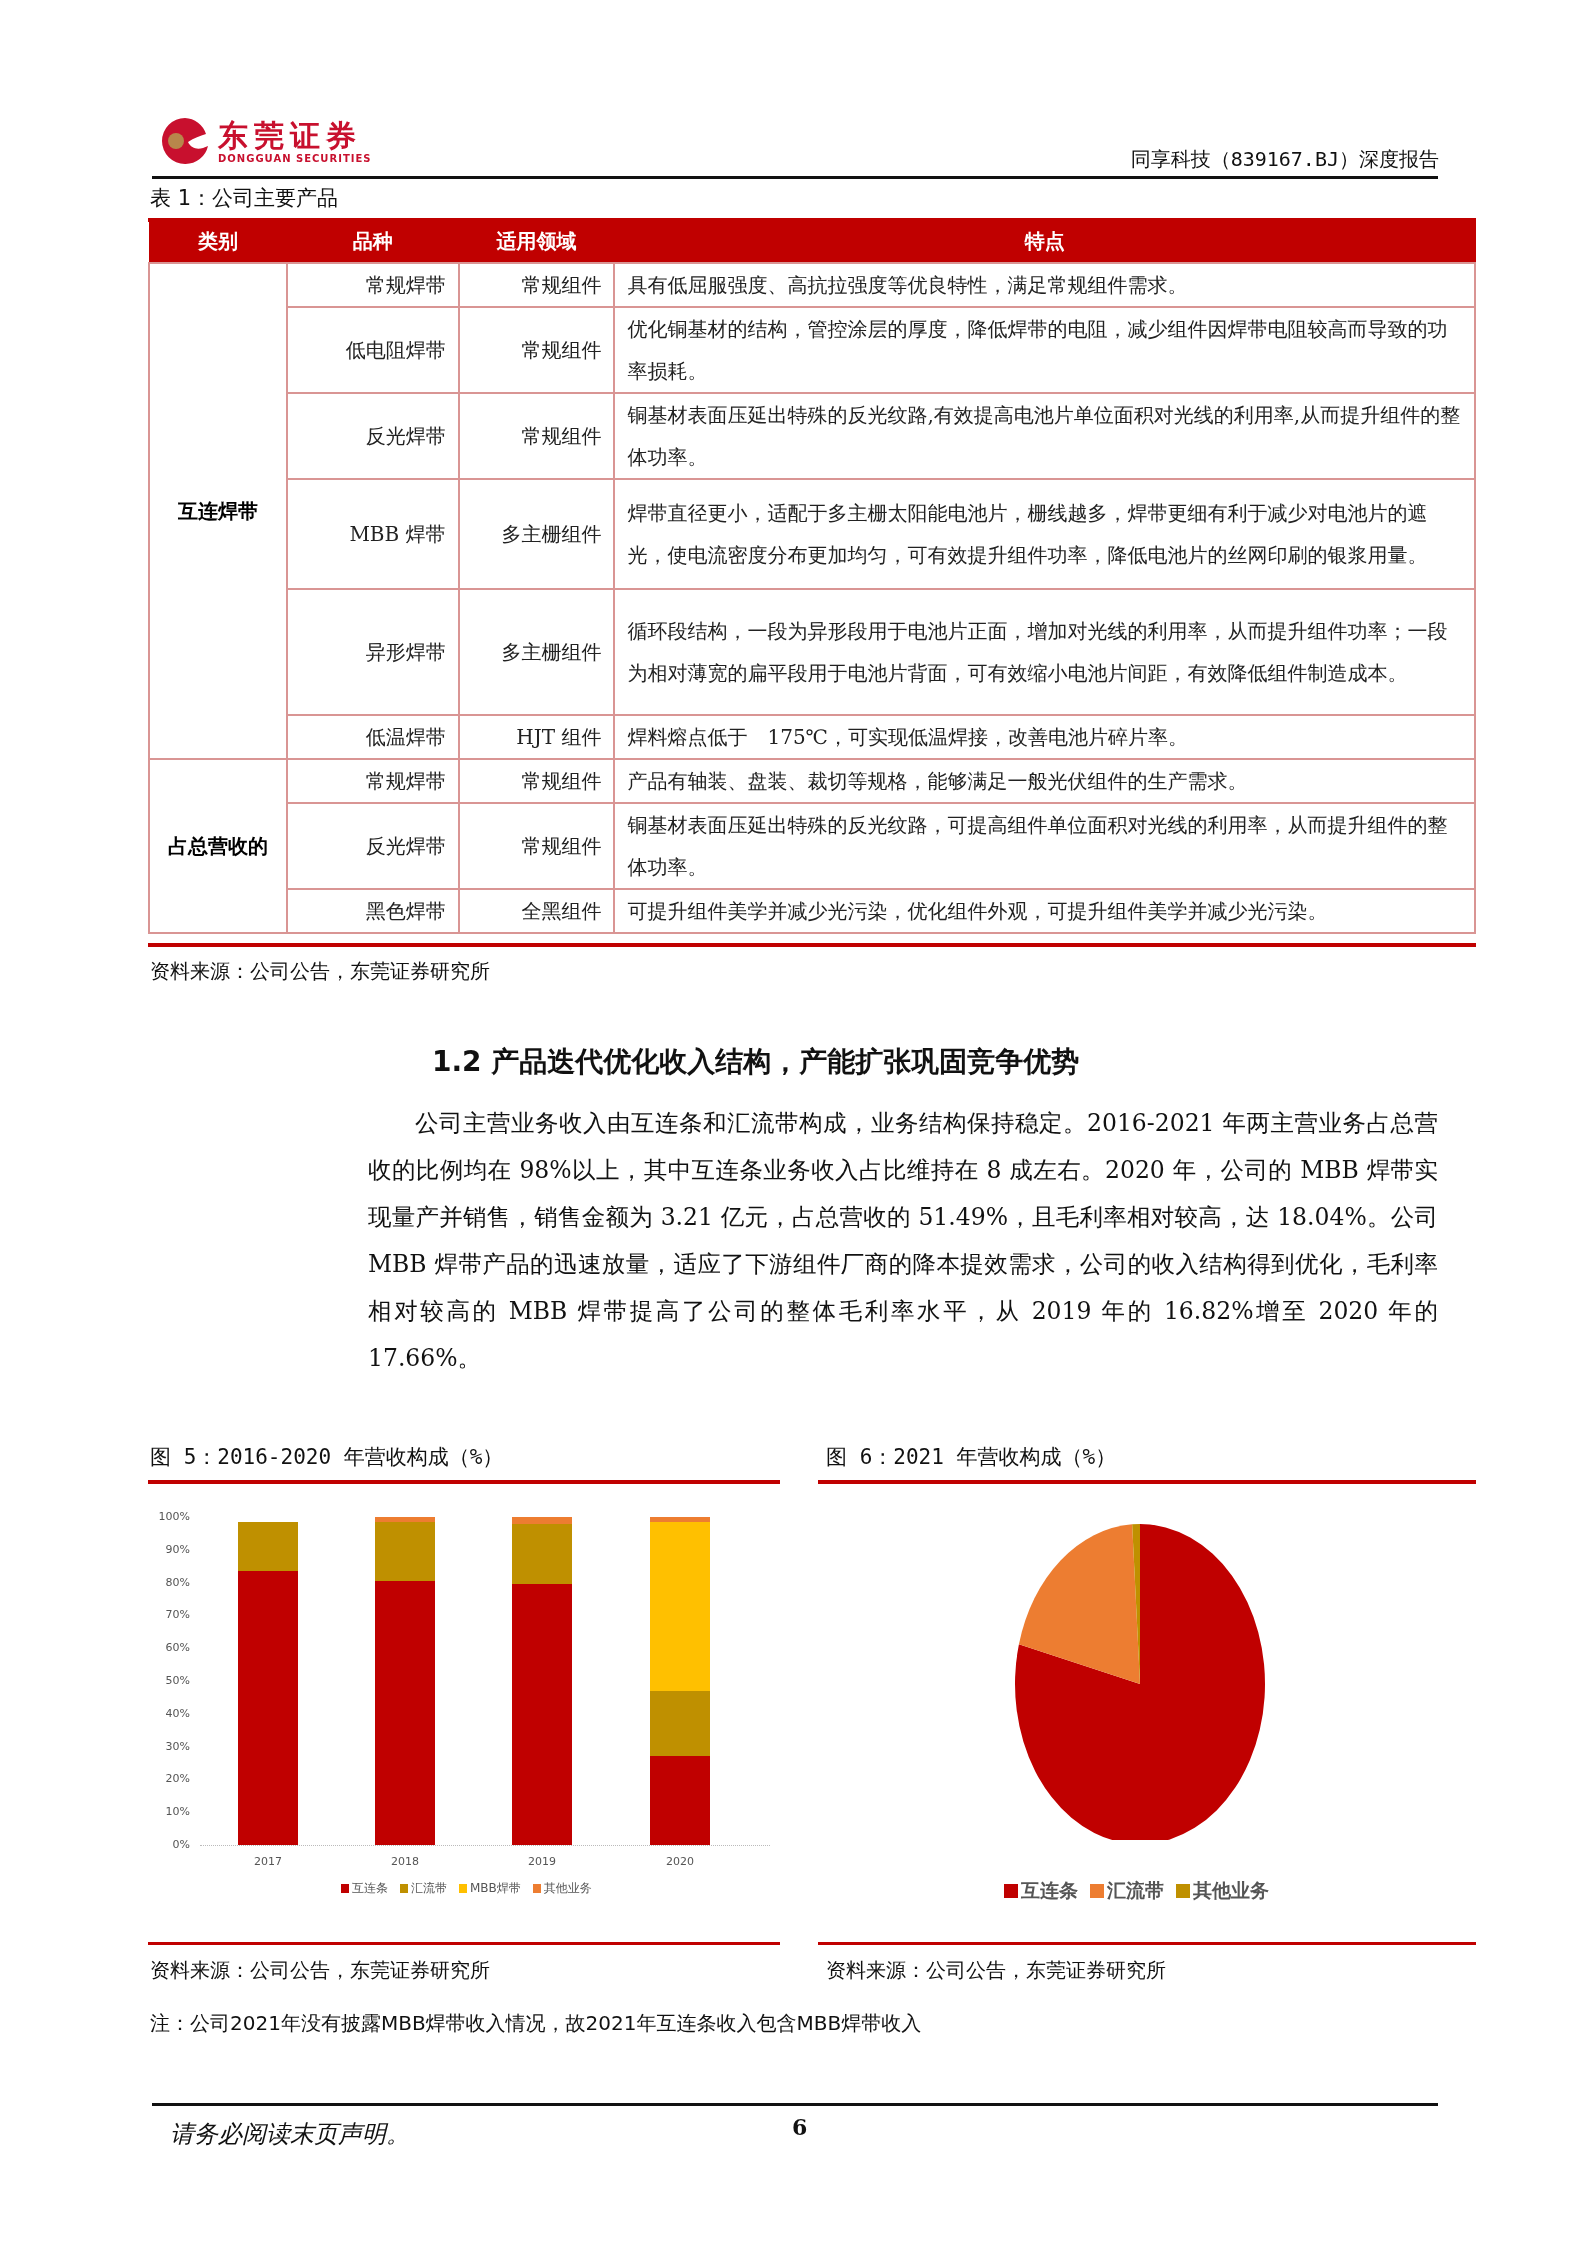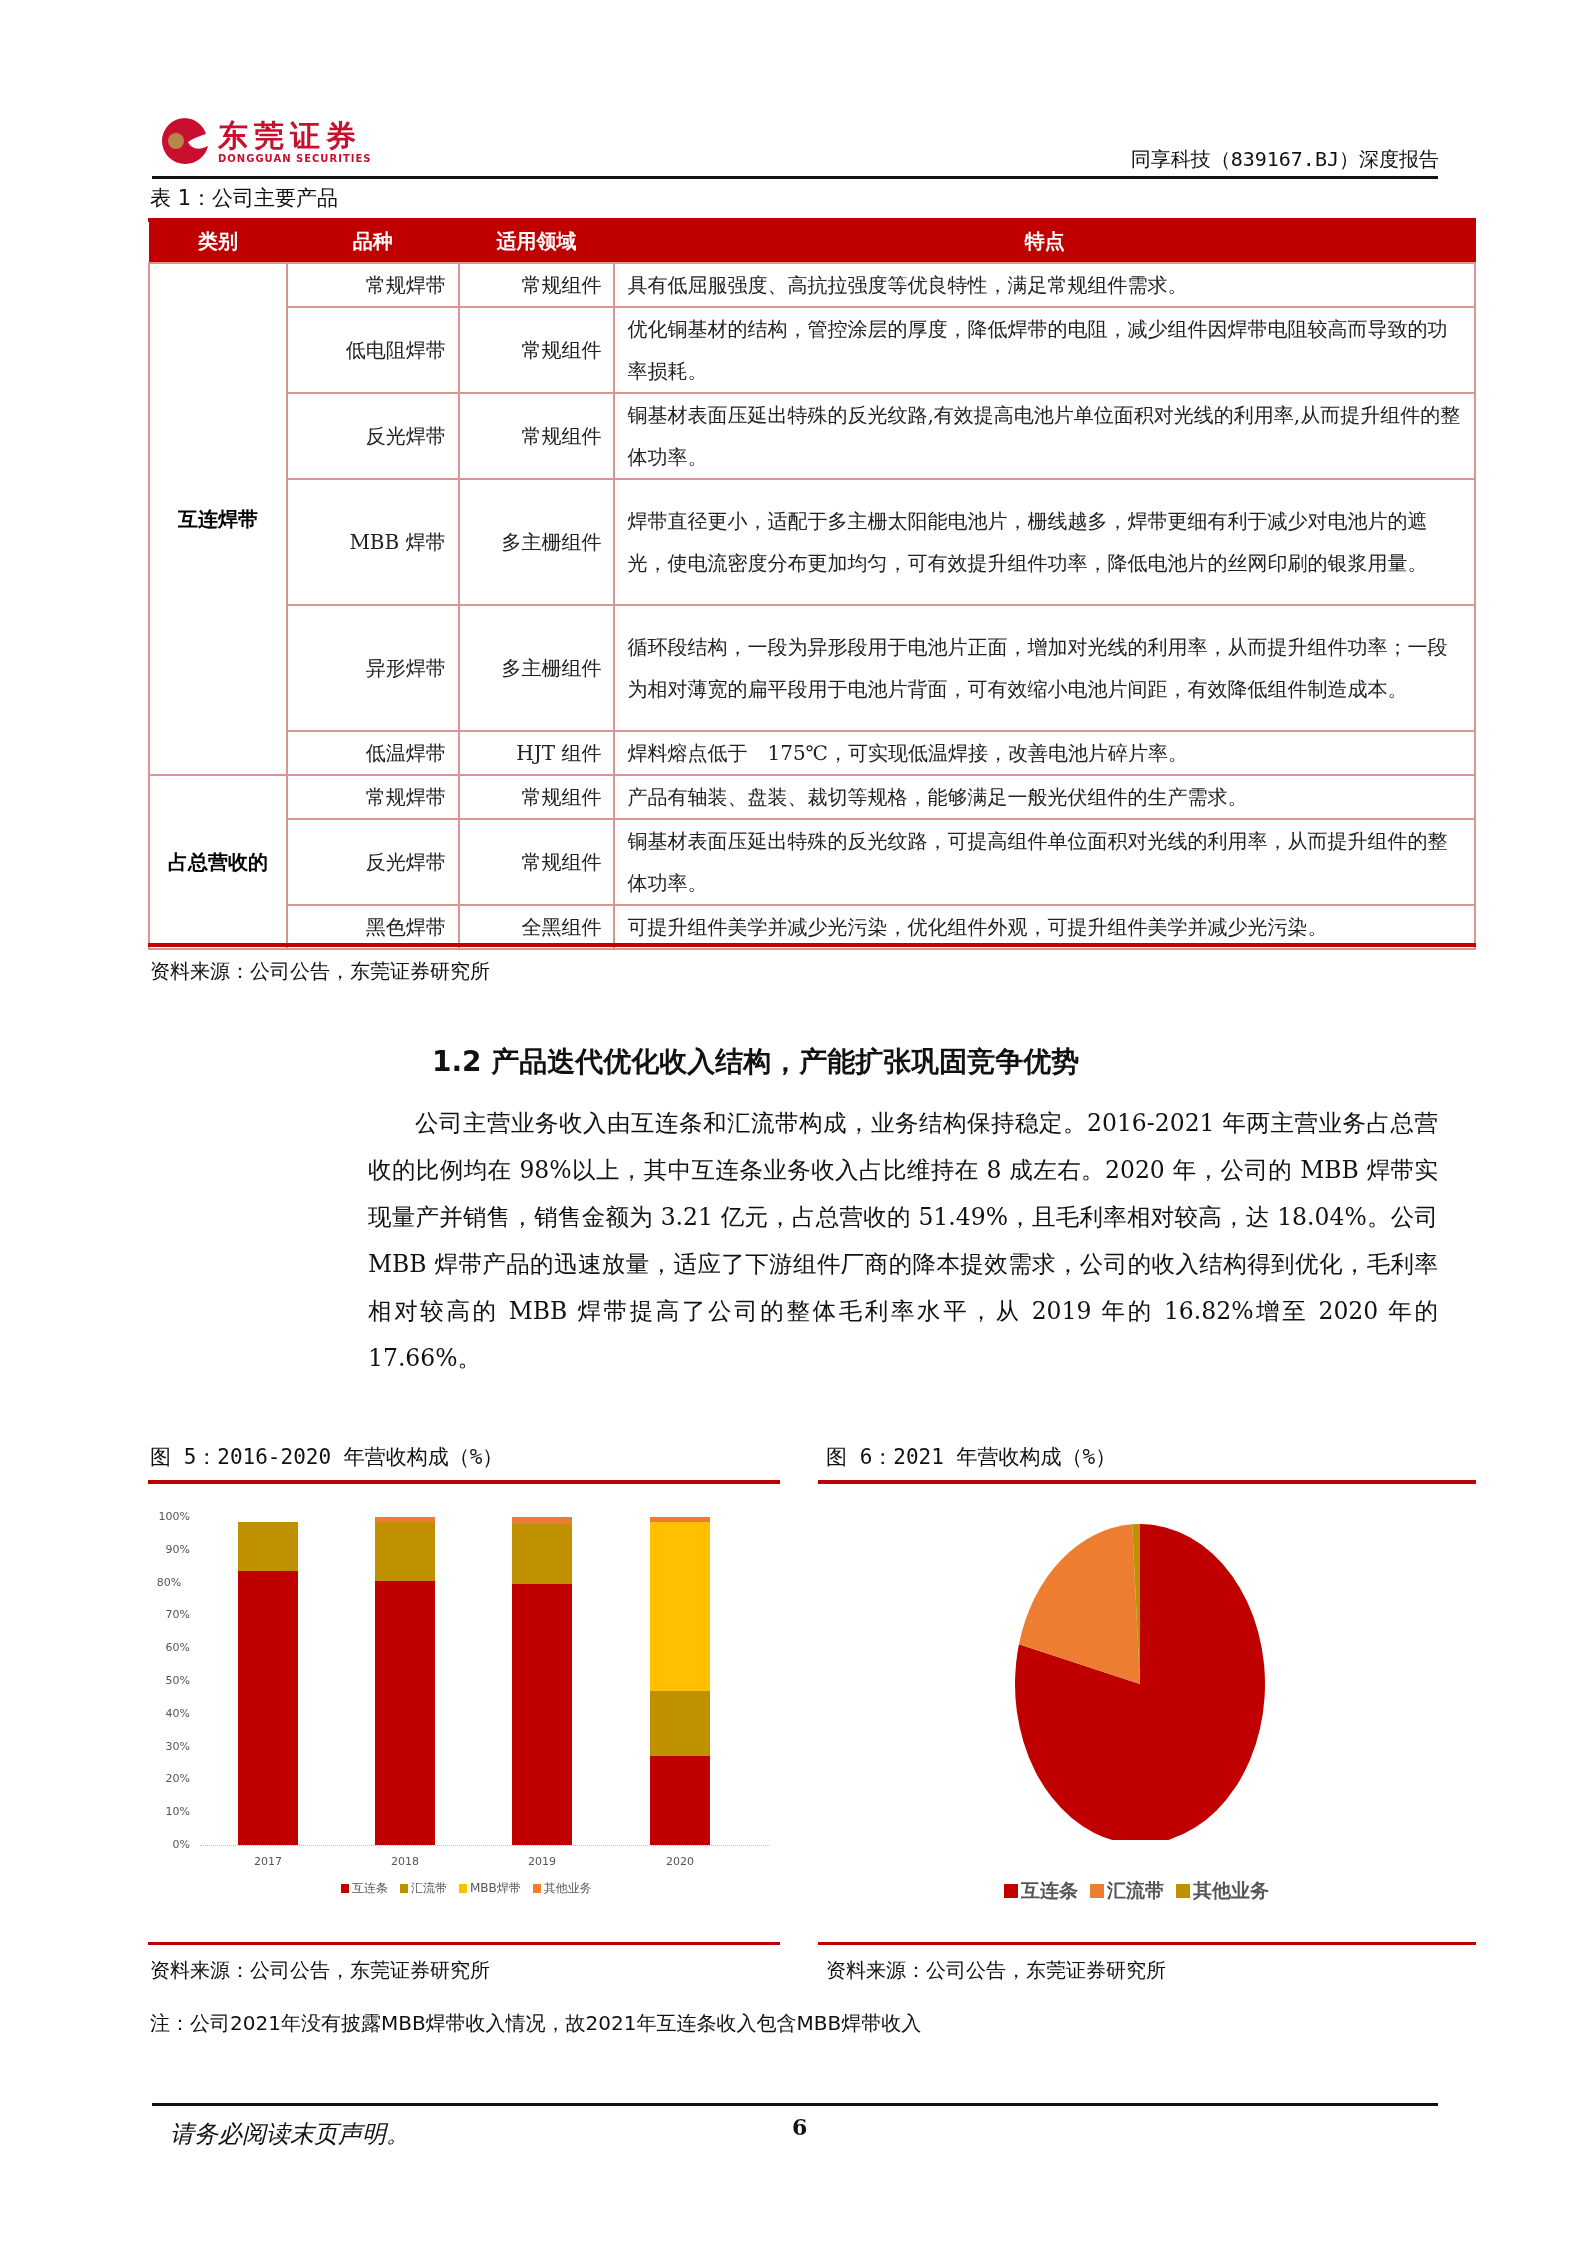--- a/index.html
+++ b/index.html
@@ -91,21 +91,21 @@
     <tr style="height:84px">
       <td class="c">低电阻焊带</td>
       <td class="c">常规组件</td>
       <td>优化铜基材的结构，管控涂层的厚度，降低焊带的电阻，减少组件因焊带电阻较高而导致的功率损耗。</td>
     </tr>
     <tr style="height:84px">
       <td class="c">反光焊带</td>
       <td class="c">常规组件</td>
       <td>铜基材表面压延出特殊的反光纹路,有效提高电池片单位面积对光线的利用率,从而提升组件的整体功率。</td>
     </tr>
-    <tr style="height:126px">
+    <tr style="height:110px">
       <td class="c">MBB 焊带</td>
       <td class="c">多主栅组件</td>
       <td>焊带直径更小，适配于多主栅太阳能电池片，栅线越多，焊带更细有利于减少对电池片的遮光，使电流密度分布更加均匀，可有效提升组件功率，降低电池片的丝网印刷的银浆用量。</td>
     </tr>
     <tr style="height:126px">
       <td class="c">异形焊带</td>
       <td class="c">多主栅组件</td>
       <td>循环段结构，一段为异形段用于电池片正面，增加对光线的利用率，从而提升组件功率；一段为相对薄宽的扁平段用于电池片背面，可有效缩小电池片间距，有效降低组件制造成本。</td>
     </tr>
     <tr style="height:42px">
@@ -143,21 +143,21 @@
 <div class="abs fig-line" style="left:148px;top:1480px;width:632px"></div>
 <div class="abs bar-chart" id="barChart">
     <div class="ytick" style="top: 338px;">0%</div>
     <div class="ytick" style="top: 305.2px;">10%</div>
     <div class="ytick" style="top: 272.4px;">20%</div>
     <div class="ytick" style="top: 239.6px;">30%</div>
     <div class="ytick" style="top: 206.8px;">40%</div>
     <div class="ytick" style="top: 174px;">50%</div>
     <div class="ytick" style="top: 141.2px;">60%</div>
     <div class="ytick" style="top: 108.4px;">70%</div>
-    <div class="ytick" style="top: 75.6px; text-align: center;">80%</div>
+    <div class="ytick" style="top: 75.6px;">80%</div>
     <div class="ytick" style="top: 42.8px;">90%</div>
     <div class="ytick" style="top: 10px;">100%</div>
     <div style="position: absolute; left: 52px; top: 345px; width: 570px; border-top: 1px dotted rgb(187, 187, 187);"></div>
     <div class="bar" style="left: 90px; bottom: 75px;">
       <div class="seg" style="height: 273.88px; background: rgb(192, 0, 0);"></div>
       <div class="seg" style="height: 49.2px; background: rgb(191, 144, 0);"></div>
     </div>
     <div class="xtick" style="left: 90px; top: 355px;">2017</div>
     <div class="bar" style="left: 227px; bottom: 75px;">
       <div class="seg" style="height: 264.04px; background: rgb(192, 0, 0);"></div>

